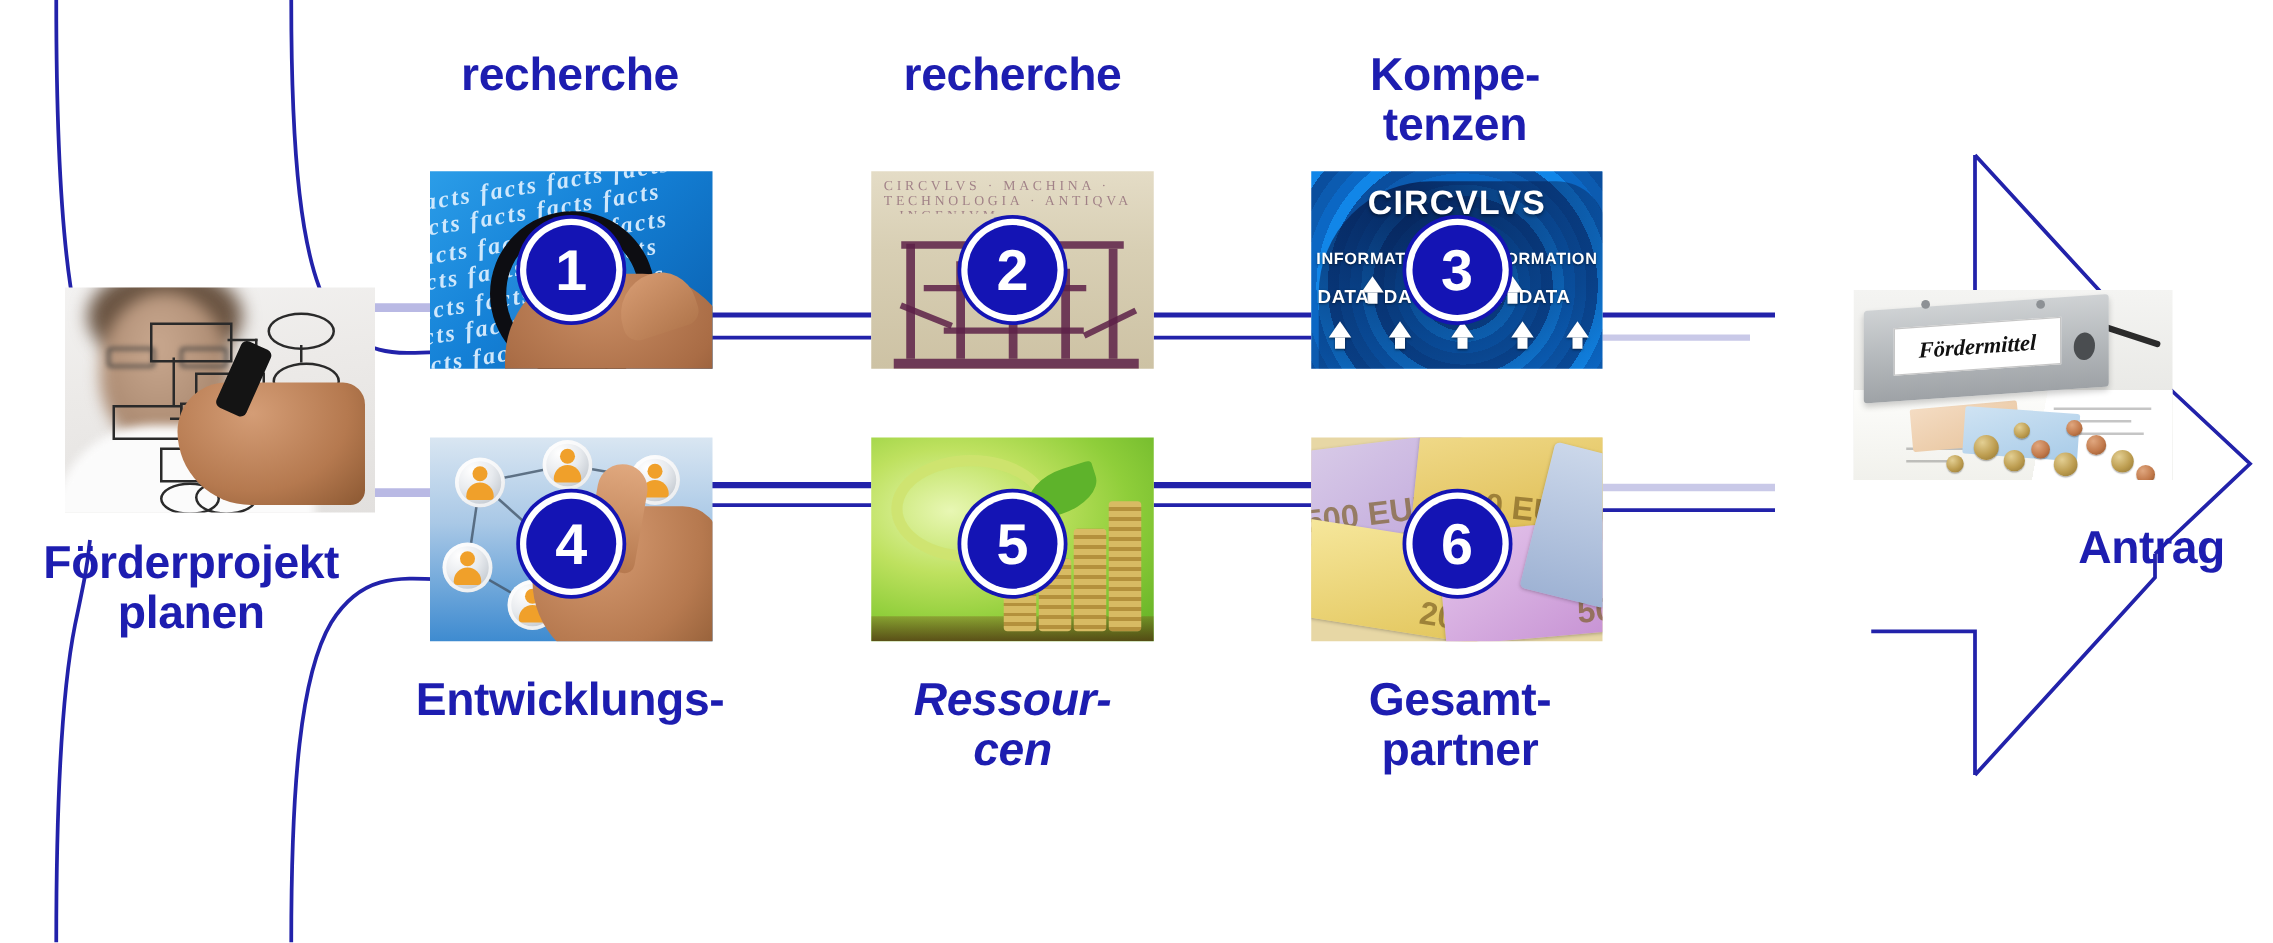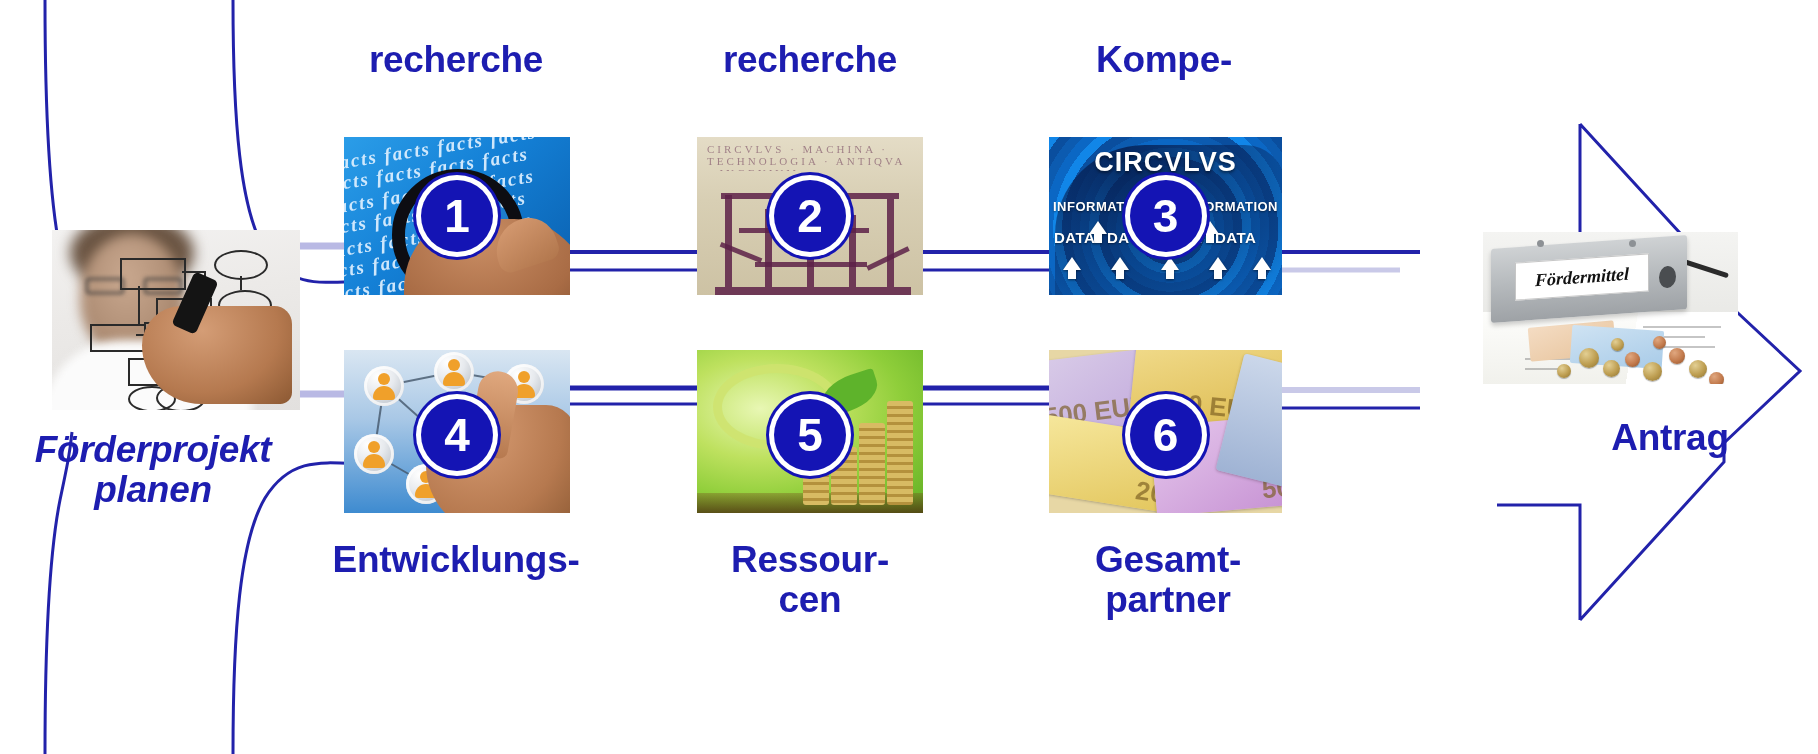--- a/index.html
+++ b/index.html
@@ -25,22 +25,22 @@
     position: absolute;
     color: #1d1db0;
     font-weight: bold;
     text-align: center;
     line-height: 1.08;
     letter-spacing: -0.3px;
     white-space: nowrap;
   }
   .lbl-top  { font-size: 37px; }
   .lbl-bot  { font-size: 37px; }
-  .lbl-left { font-size: 37px; font-style: italic; }
-  .lbl-right{ font-size: 37px; }
+  .lbl-left { font-size: 37px; }
+  .lbl-right{ font-size: 37px; text-align: right; }
 
   
   .tile {
     position: absolute;
     overflow: hidden;
     background: #cfd8e3;
   }
   .badge {
     position: absolute;
     left: 50%; top: 50%;
@@ -447,20 +447,21 @@
   </div>
 
   <div class="lbl lbl-top" style="left:332px; top:40px; width:248px;">
     <div>recherche</div>
   </div>
   <div class="lbl lbl-top" style="left:686px; top:40px; width:248px;">
     <div>recherche</div>
   </div>
   <div class="lbl lbl-top" style="left:1040px; top:40px; width:248px;">
     <div>Kompe-</div>
+    <div>tenzen</div>
   </div>
 
   <div class="tile t1" style="left:344px; top:137px; width:226px; height:158px;">
     <div class="factsrow" style="left:-14px;  top:0px;">facts facts facts facts</div>
     <div class="factsrow" style="left:-22px;  top:22px;">facts facts facts facts</div>
     <div class="factsrow" style="left:-16px;  top:44px;">facts facts facts facts</div>
     <div class="factsrow" style="left:-24px;  top:66px;">facts facts facts facts</div>
     <div class="factsrow" style="left:-18px;  top:88px;">facts facts facts facts</div>
     <div class="factsrow" style="left:-26px;  top:110px;">facts facts facts facts</div>
     <div class="factsrow" style="left:-20px;  top:132px;">facts facts facts facts</div>
@@ -558,21 +559,21 @@
     <div class="note" style="left:104px; top:70px; width:156px; height:90px; background:linear-gradient(150deg,#e5c7ec,#c58fd2); transform:rotate(-5deg);">
         <span>500</span>
       </div>
     <div class="note" style="left:180px; top:10px; width:70px;  height:120px; background:linear-gradient(180deg,#cbd7ea,#9fb3d4); transform:rotate(14deg);"></div>
     <div class="badge b-low">6</div>
   </div>
 
   <div class="lbl lbl-bot" style="left:332px; top:540px; width:248px;">
     <div>Entwicklungs-</div>
   </div>
-  <div class="lbl lbl-bot" style="left:686px; top:540px; width:248px;">
+  <div class="lbl lbl-bot" style="left:686px; top:540px; width:248px;font-style:italic;">
     <div>Ressour-</div>
     <div>cen</div>
   </div>
   <div class="lbl lbl-bot" style="left:1044px; top:540px; width:248px;">
     <div>Gesamt-</div>
     <div>partner</div>
   </div>
 
   <div class="folder-img" style="left:1483px; top:232px; width:255px; height:152px;">
     <div class="papers"></div>

